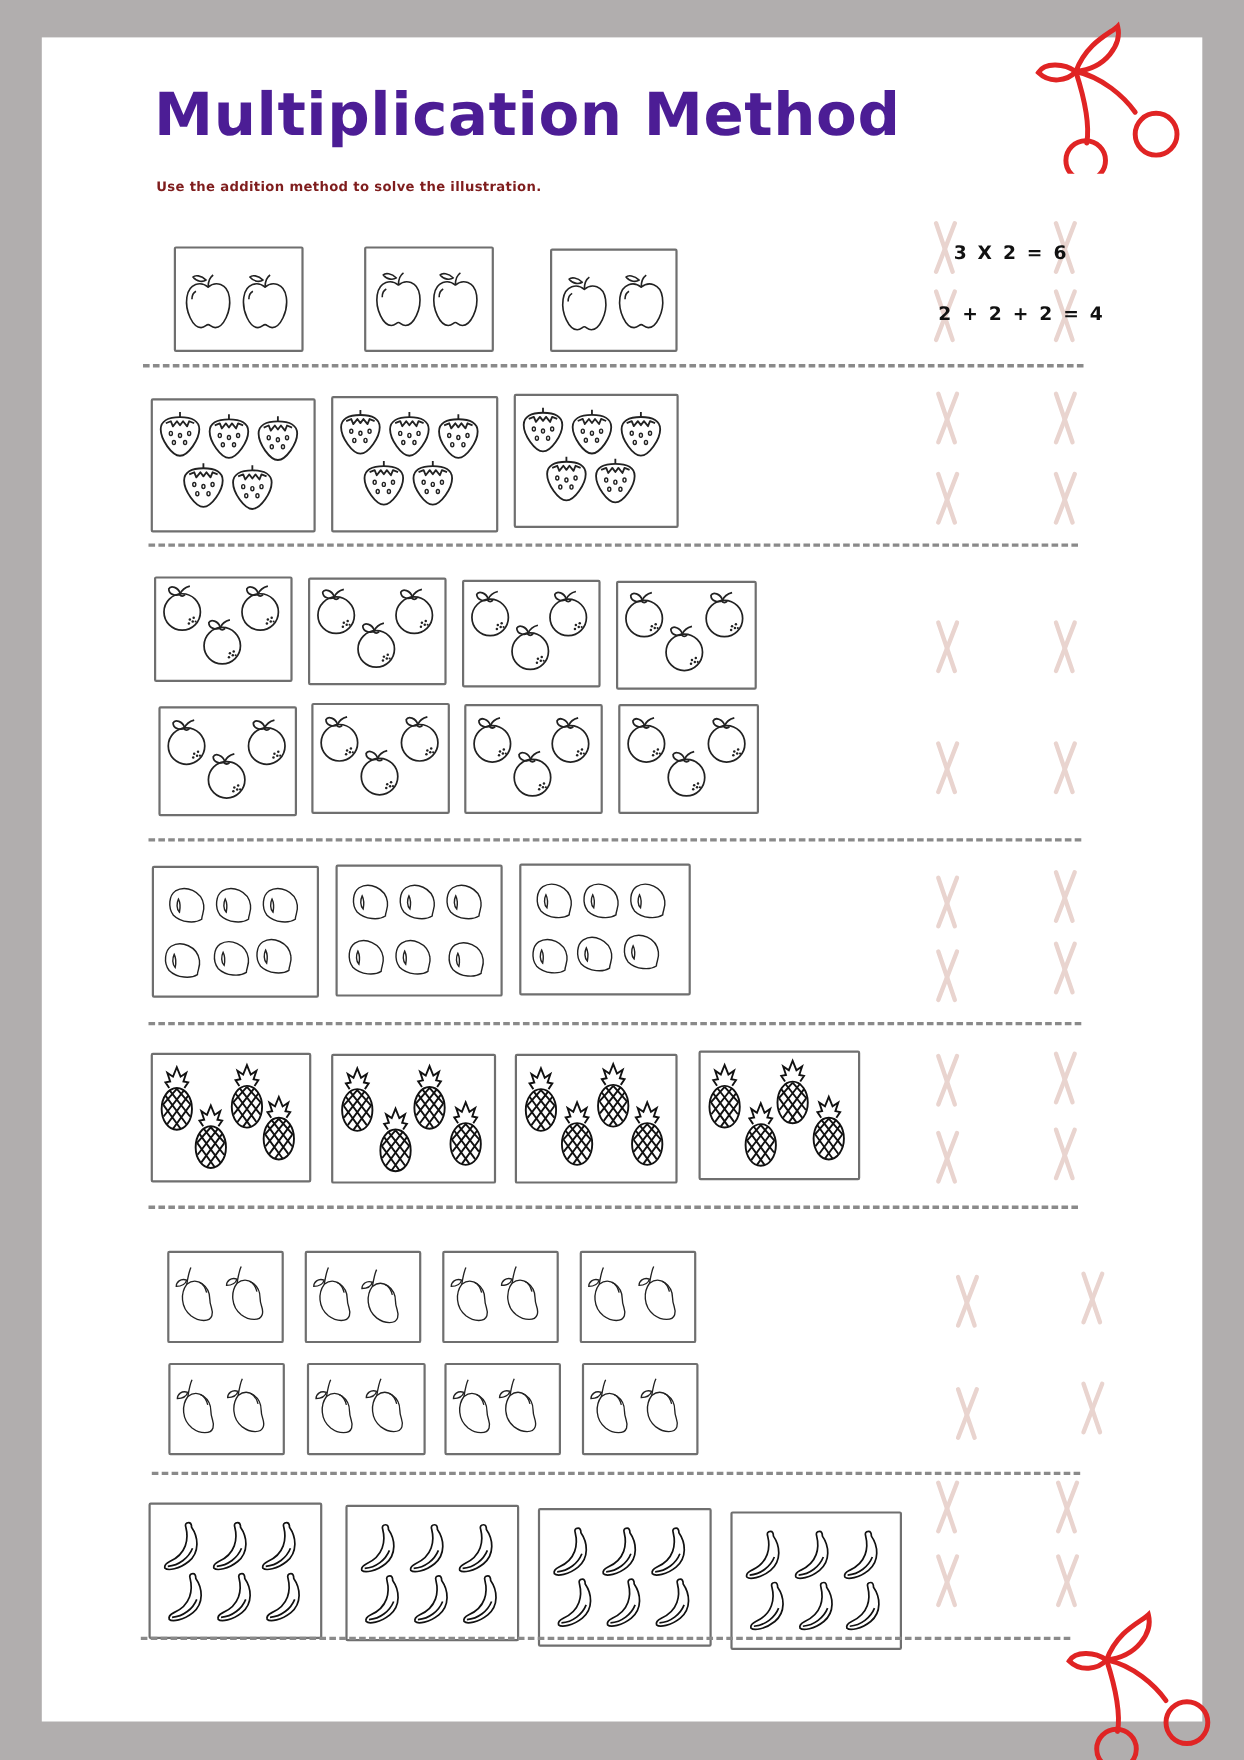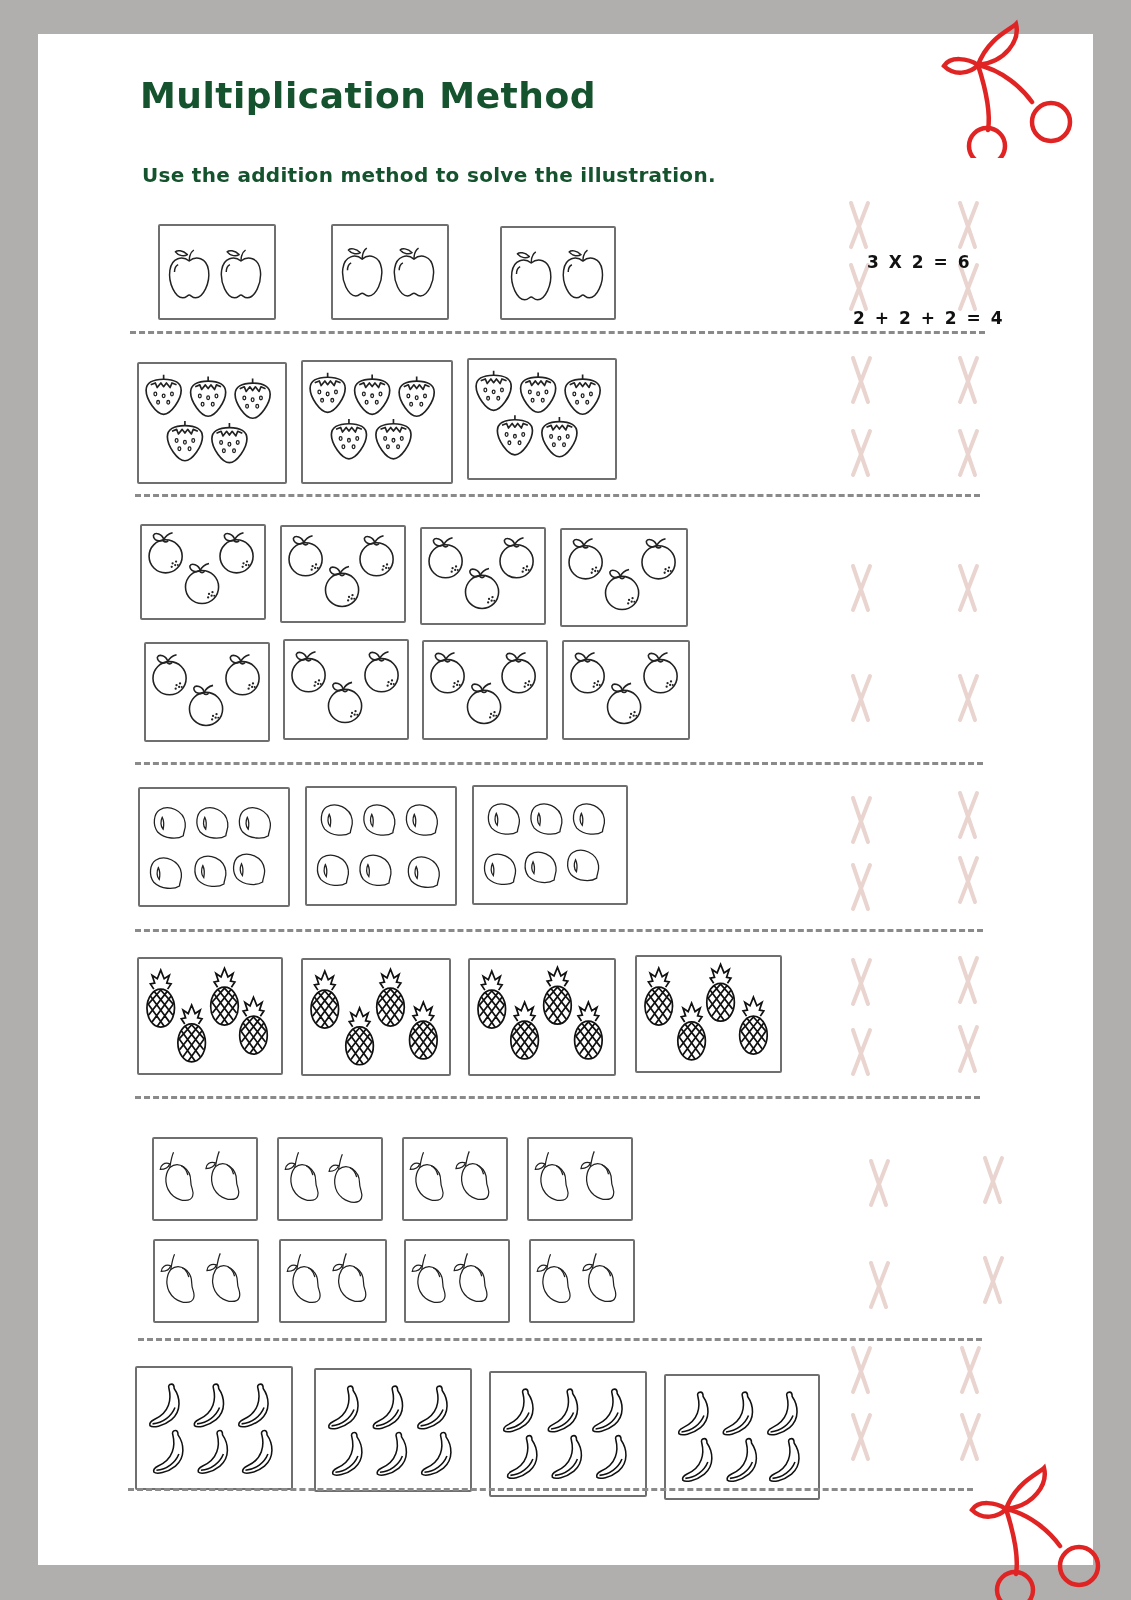--- a/index.html
+++ b/index.html
@@ -1,24 +1,24 @@
 <!DOCTYPE html>
 <html><head>
 <meta charset="utf-8">
 <style>
   html,body{margin:0;padding:0;}
   body{width:1131px;height:1600px;background:#b1aeae;position:relative;overflow:hidden;font-family:"DejaVu Sans",sans-serif;}
   .paper{position:absolute;left:38px;top:34px;width:1055px;height:1531px;background:#ffffff;}
-  .title{position:absolute;left:140px;top:78px;font-family:"DejaVu Sans",sans-serif;font-weight:bold;font-size:36px;letter-spacing:0.5px;color:#14532d;white-space:nowrap;line-height:1;}
-  .subtitle{position:absolute;left:142px;top:163px;font-family:"DejaVu Sans",sans-serif;font-weight:bold;font-size:20px;color:#14532d;white-space:nowrap;letter-spacing:0.3px;}
+  .title{position:absolute;left:140px;top:78px;font-family:"DejaVu Sans",sans-serif;font-weight:bold;font-size:54px;letter-spacing:0.5px;color:#4c1d95;white-space:nowrap;line-height:1;}
+  .subtitle{position:absolute;left:142px;top:163px;font-family:"DejaVu Sans",sans-serif;font-weight:bold;font-size:12px;color:#7f1d1d;white-space:nowrap;letter-spacing:0.3px;}
   .box{position:absolute;border:2px solid #6f6f6f;background:#fff;box-sizing:border-box;border-radius:2px;}
   .box svg{position:absolute;left:0;top:0;width:100%;height:100%;}
   .dash{position:absolute;height:0;border-top:3px dashed #8a8a8a;}
   .xmark{position:absolute;width:26px;height:50px;}
-  .eq{position:absolute;font-weight:bold;color:#111;font-size:17px;white-space:nowrap;letter-spacing:2px;margin-top:32px;}
+  .eq{position:absolute;font-weight:bold;color:#111;font-size:17px;white-space:nowrap;letter-spacing:2px;}
   .cherry{position:absolute;}
 </style>
 </head>
 <body>
 
 <div class="paper"></div>
 
 <svg class="cherry" style="left:940px;top:18px;" width="140" height="140" viewBox="0 0 140 140">
   <g fill="none" stroke="#e02424" stroke-width="4.5" stroke-linecap="round">
     <path d="M38 47 C48 20,70 12,76 6 C80 22,66 44,38 47 Z"></path>

